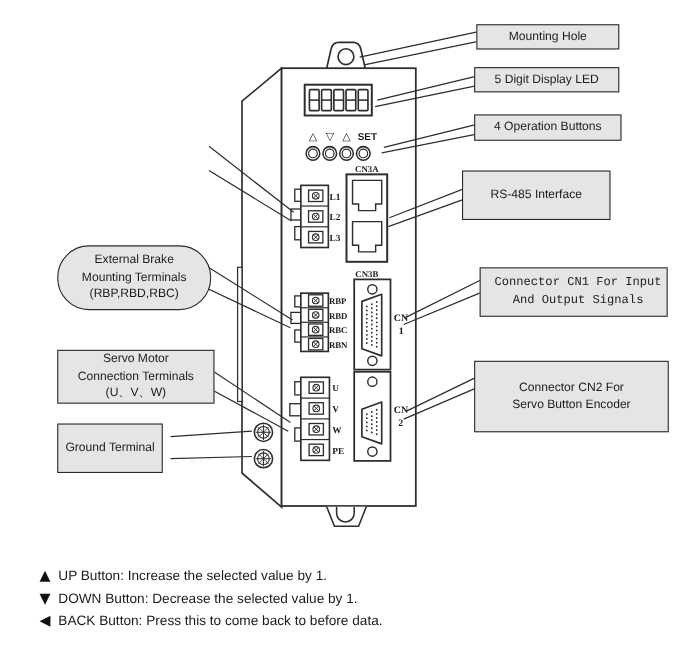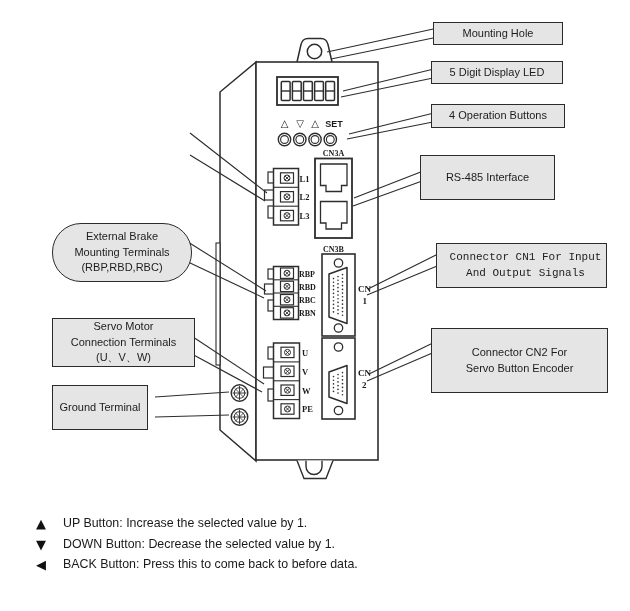--- a/index.html
+++ b/index.html
@@ -19,21 +19,21 @@
   .c-r3{left:431px;top:104px;width:134px;height:24px;}
   .c-r4{left:420px;top:155px;width:135px;height:45px;}
   .c-r5{left:436px;top:243px;width:171px;height:45px;}
   .c-r6{left:431px;top:328px;width:177px;height:65px;}
   #legend{position:absolute;left:28px;top:495px;width:585px;z-index:2;}
   .legend-set{font-size:12.4px;line-height:15px;color:#1a1a1a;}
   .legend-rows{margin-top:21px;margin-left:8px;}
   .legend-row{display:flex;align-items:center;margin-bottom:5.5px;}
   .legend-sym{width:17px;font-family:"DejaVu Sans",sans-serif;font-size:13px;color:#111;
               flex:0 0 17px;line-height:15px;}
-  .legend-txt{font-size:12.4px;line-height:15px;color:#1a1a1a;margin-left:10px;}
+  .legend-txt{font-size:12.4px;line-height:15px;color:#1a1a1a;}
   text{fill:#1a1a1a;}
   .stencil{font-family:"Liberation Serif",serif;font-weight:bold;}
   .op-sym{font-family:"DejaVu Sans",sans-serif;font-size:10px;}
 </style>
 </head>
 <body>
 
 <div id="canvas">
 
   <svg id="drawing" width="630" height="611" viewBox="0 0 630 611" fill="none" stroke="#2d2d2d" stroke-width="1.4">

